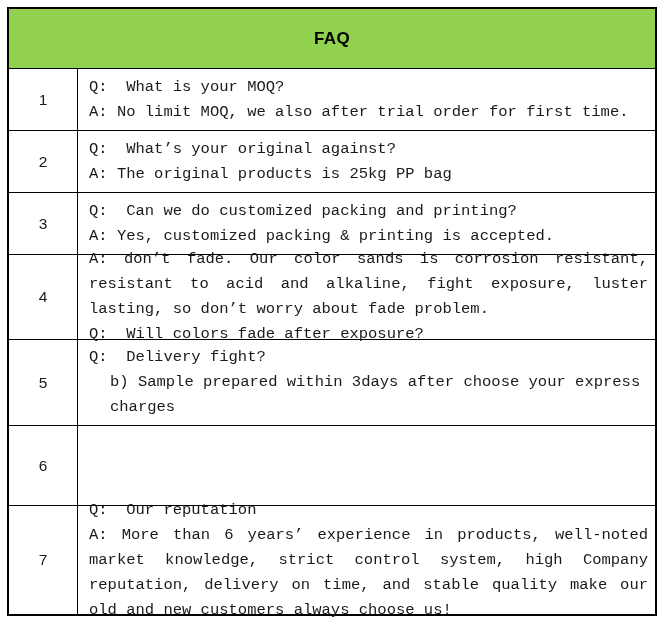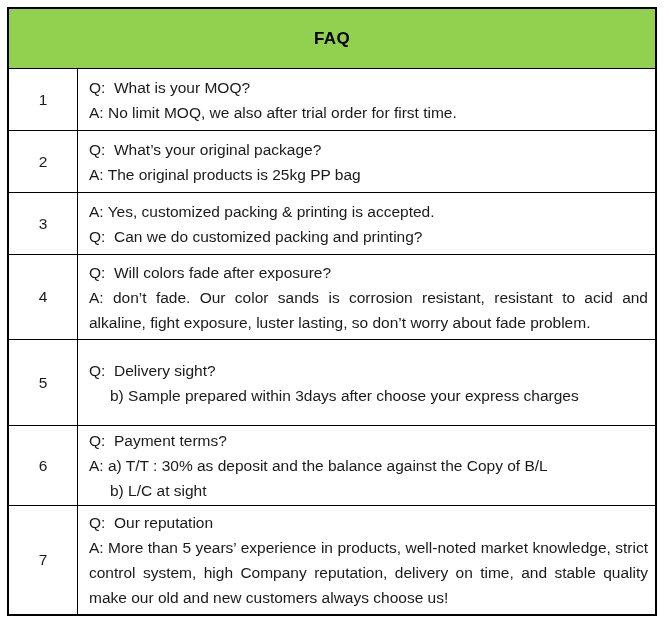--- a/index.html
+++ b/index.html
@@ -50,21 +50,21 @@
   .qa {
     flex: 1;
     min-width: 0;
     display: flex;
     flex-direction: column;
     justify-content: center;
     padding: 3px 7px 3px 11px;
     font-size: 15.5px;
     line-height: 25px;
   }
-  .line { white-space: pre-wrap; }
+  .line { white-space: pre-wrap; font-family: Liberation Mono, monospace; }
   .justify { text-align: justify; white-space: normal; }
   .indent { padding-left: 21px; }
   .h62 { height: 62px; }
   .h85 { height: 85px; }
   .h86 { height: 86px; }
   .h80 { height: 80px; }
   .h108 { height: 108px; }
 </style>
 </head>
 <body>
@@ -80,60 +80,55 @@
       <div class="num">1</div>
       <div class="qa">
         <div class="line">Q:  What is your MOQ?</div>
         <div class="line">A: No limit MOQ, we also after trial order for first time.</div>
       </div>
     </div>
 
     <div class="row h62">
       <div class="num">2</div>
       <div class="qa">
-        <div class="line">Q:  What’s your original package?</div>
+        <div class="line">Q:  What’s your original against?</div>
         <div class="line">A: The original products is 25kg PP bag</div>
       </div>
     </div>
 
     <div class="row h62">
       <div class="num">3</div>
       <div class="qa">
+        <div class="line">Q:  Can we do customized packing and printing?</div>
         <div class="line">A: Yes, customized packing &amp; printing is accepted.</div>
-        <div class="line">Q:  Can we do customized packing and printing?</div>
       </div>
     </div>
 
     <div class="row h85">
       <div class="num">4</div>
       <div class="qa">
+        <div class="line justify">A: don’t fade. Our color sands is corrosion resistant, resistant to acid and alkaline, fight exposure, luster lasting, so don’t worry about fade problem.</div>
         <div class="line">Q:  Will colors fade after exposure?</div>
-        <div class="line justify">A: don’t fade. Our color sands is corrosion resistant, resistant to acid and alkaline, fight exposure, luster lasting, so don’t worry about fade problem.</div>
       </div>
     </div>
 
     <div class="row h86">
       <div class="num">5</div>
       <div class="qa">
-        <div class="line">Q:  Delivery sight?</div>
+        <div class="line">Q:  Delivery fight?</div>
         <div class="line indent">b) Sample prepared within 3days after choose your express charges</div>
       </div>
     </div>
 
     <div class="row h80">
       <div class="num">6</div>
-      <div class="qa">
-        <div class="line">Q:  Payment terms?</div>
-        <div class="line">A: a) T/T : 30% as deposit and the balance against the Copy of B/L</div>
-        <div class="line indent">b) L/C at sight</div>
-      </div>
     </div>
 
     <div class="row h108">
       <div class="num">7</div>
       <div class="qa">
         <div class="line">Q:  Our reputation</div>
-        <div class="line justify">A: More than 5 years’ experience in products, well-noted market knowledge, strict control system, high Company reputation, delivery on time, and stable quality make our old and new customers always choose us!</div>
+        <div class="line justify">A: More than 6 years’ experience in products, well-noted market knowledge, strict control system, high Company reputation, delivery on time, and stable quality make our old and new customers always choose us!</div>
       </div>
     </div>
 
   </div>
 </div>
 
 </body></html>

